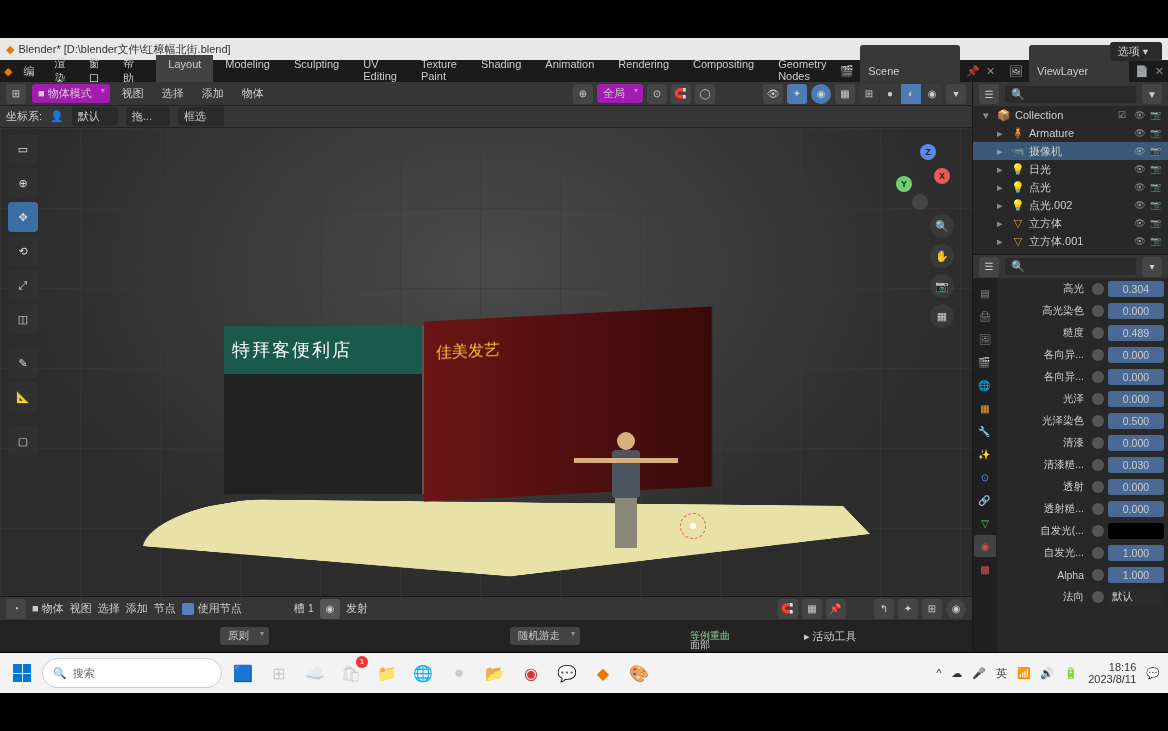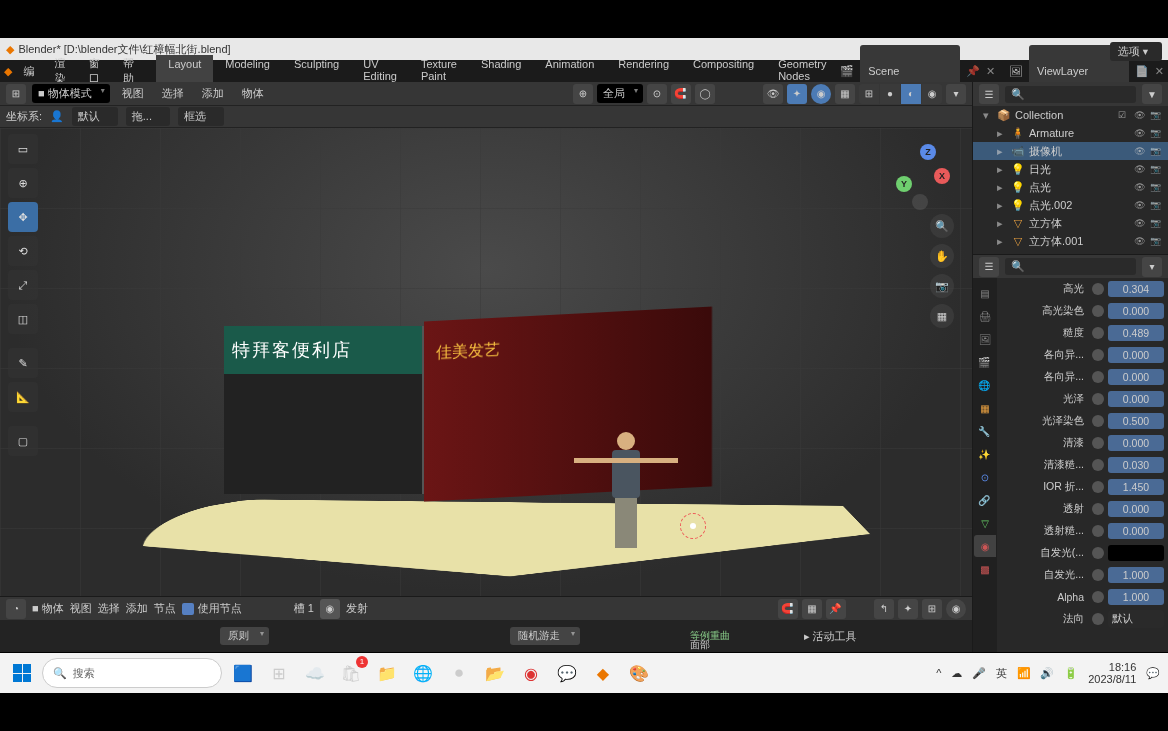--- a/index.html
+++ b/index.html
@@ -22,21 +22,21 @@
 .topmenu-right { margin-left: auto; display: flex; align-items: center; gap: 6px; }
 .scene-field { background: #383838; border-radius: 3px; padding: 20px 8px; display: flex; align-items: center; gap: 4px; min-width: 100px; }
 
 
 .main-area { flex: 1; display: flex; min-height: 0; }
 
 
 .viewport-col { flex: 1; display: flex; flex-direction: column; min-width: 0; }
 
 .view-header { height: 24px; background: #363636; display: flex; align-items: center; padding: 0 6px; gap: 6px; border-bottom: 1px solid #222; }
-.view-header .dropdown { background: #000000; border-radius: 3px; padding: 2px 18px 2px 6px; position: relative; cursor: pointer; }
+.view-header .dropdown { background: #a21caf; border-radius: 3px; padding: 2px 18px 2px 6px; position: relative; cursor: pointer; }
 .view-header .dropdown::after { content: "▾"; position: absolute; right: 5px; font-size: 8px; opacity: .6; }
 .view-header .menu-item { padding: 2px 6px; cursor: pointer; }
 .header-right { margin-left: auto; display: flex; align-items: center; gap: 4px; }
 .iconbtn { width: 20px; height: 20px; background: #454545; border-radius: 3px; display: flex; align-items: center; justify-content: center; cursor: pointer; font-size:10px; }
 .iconbtn.active { background: #4c7bb5; }
 .iconbtn.round { border-radius: 50%; }
 .shading-group { display: flex; gap: 1px; }
 .shading-group .iconbtn { border-radius: 0; background: #3a3a3a; }
 .shading-group .iconbtn:first-child { border-radius: 3px 0 0 3px; }
 .shading-group .iconbtn:last-child { border-radius: 0 3px 3px 0; }
@@ -452,25 +452,20 @@
             </div>
             <div class="prop-row">
               <span class="prop-label">清漆</span>
               <span class="dot"></span>
               <span class="prop-val">0.000</span>
             </div>
             <div class="prop-row">
               <span class="prop-label">清漆糙...</span>
               <span class="dot"></span>
               <span class="prop-val">0.030</span>
-            </div>
-            <div class="prop-row">
-              <span class="prop-label">IOR 折...</span>
-              <span class="dot"></span>
-              <span class="prop-val">1.450</span>
             </div>
             <div class="prop-row">
               <span class="prop-label">透射</span>
               <span class="dot"></span>
               <span class="prop-val">0.000</span>
             </div>
             <div class="prop-row">
               <span class="prop-label">透射糙...</span>
               <span class="dot"></span>
               <span class="prop-val">0.000</span>

